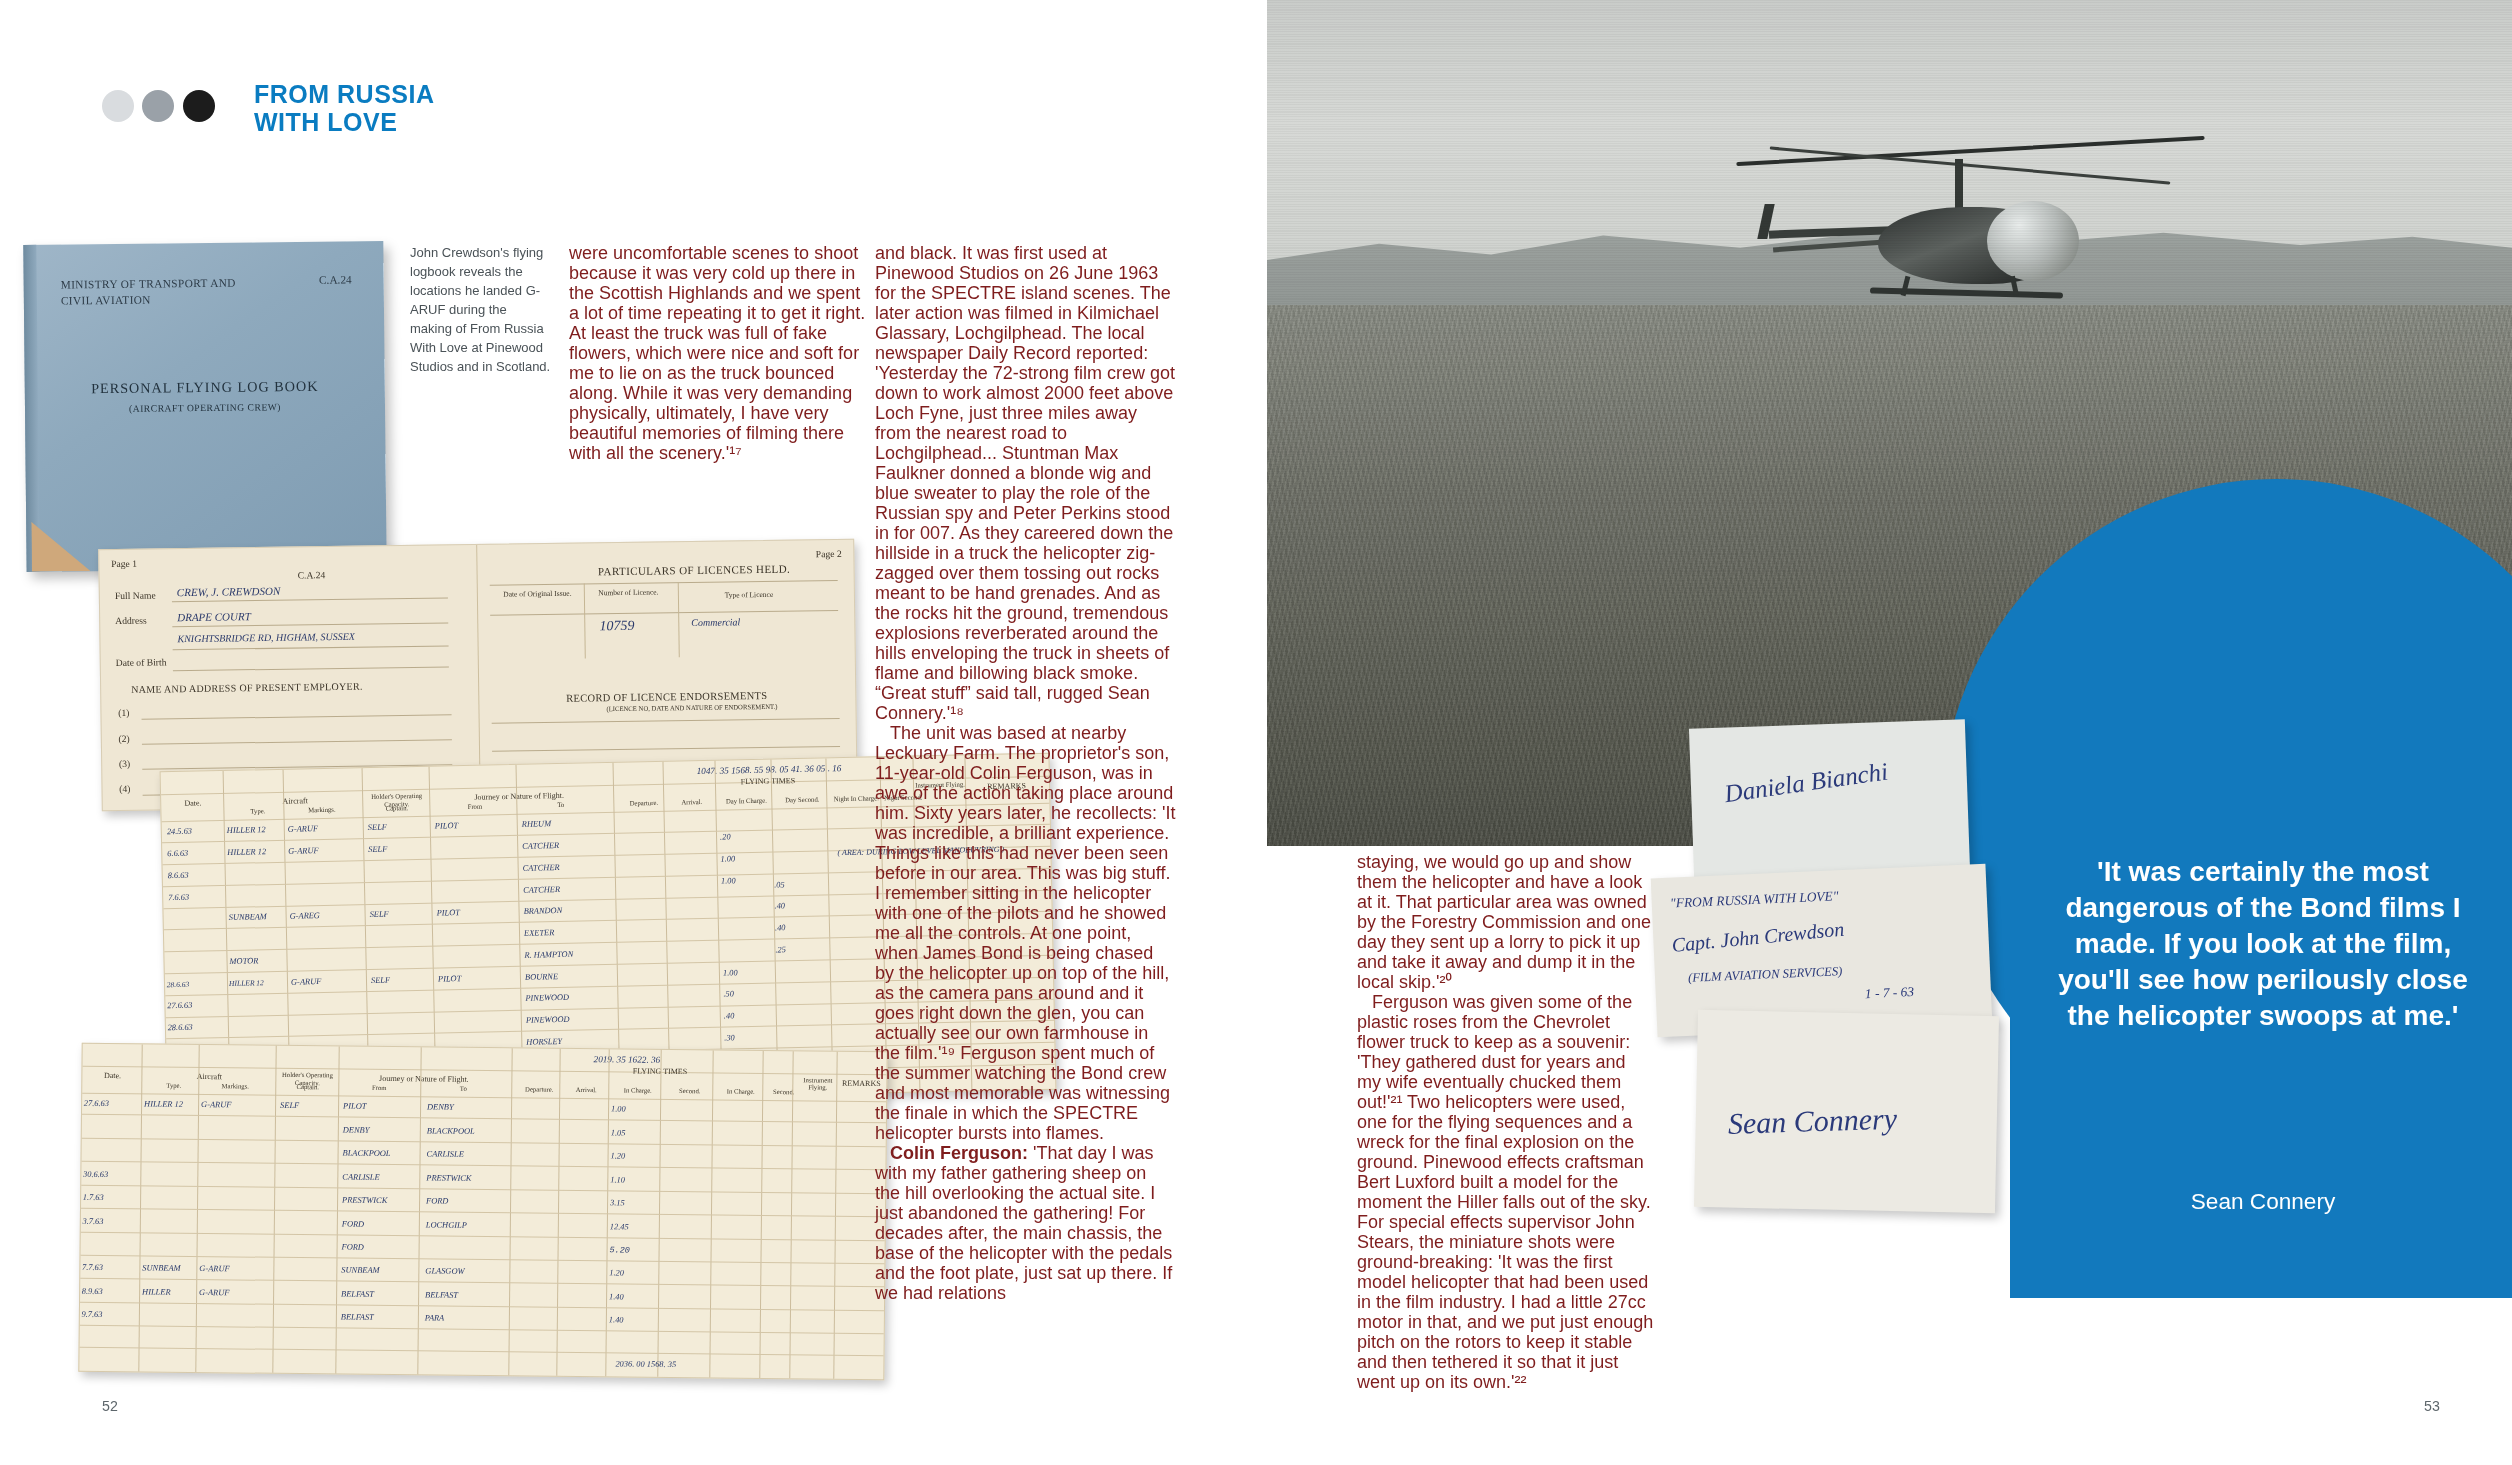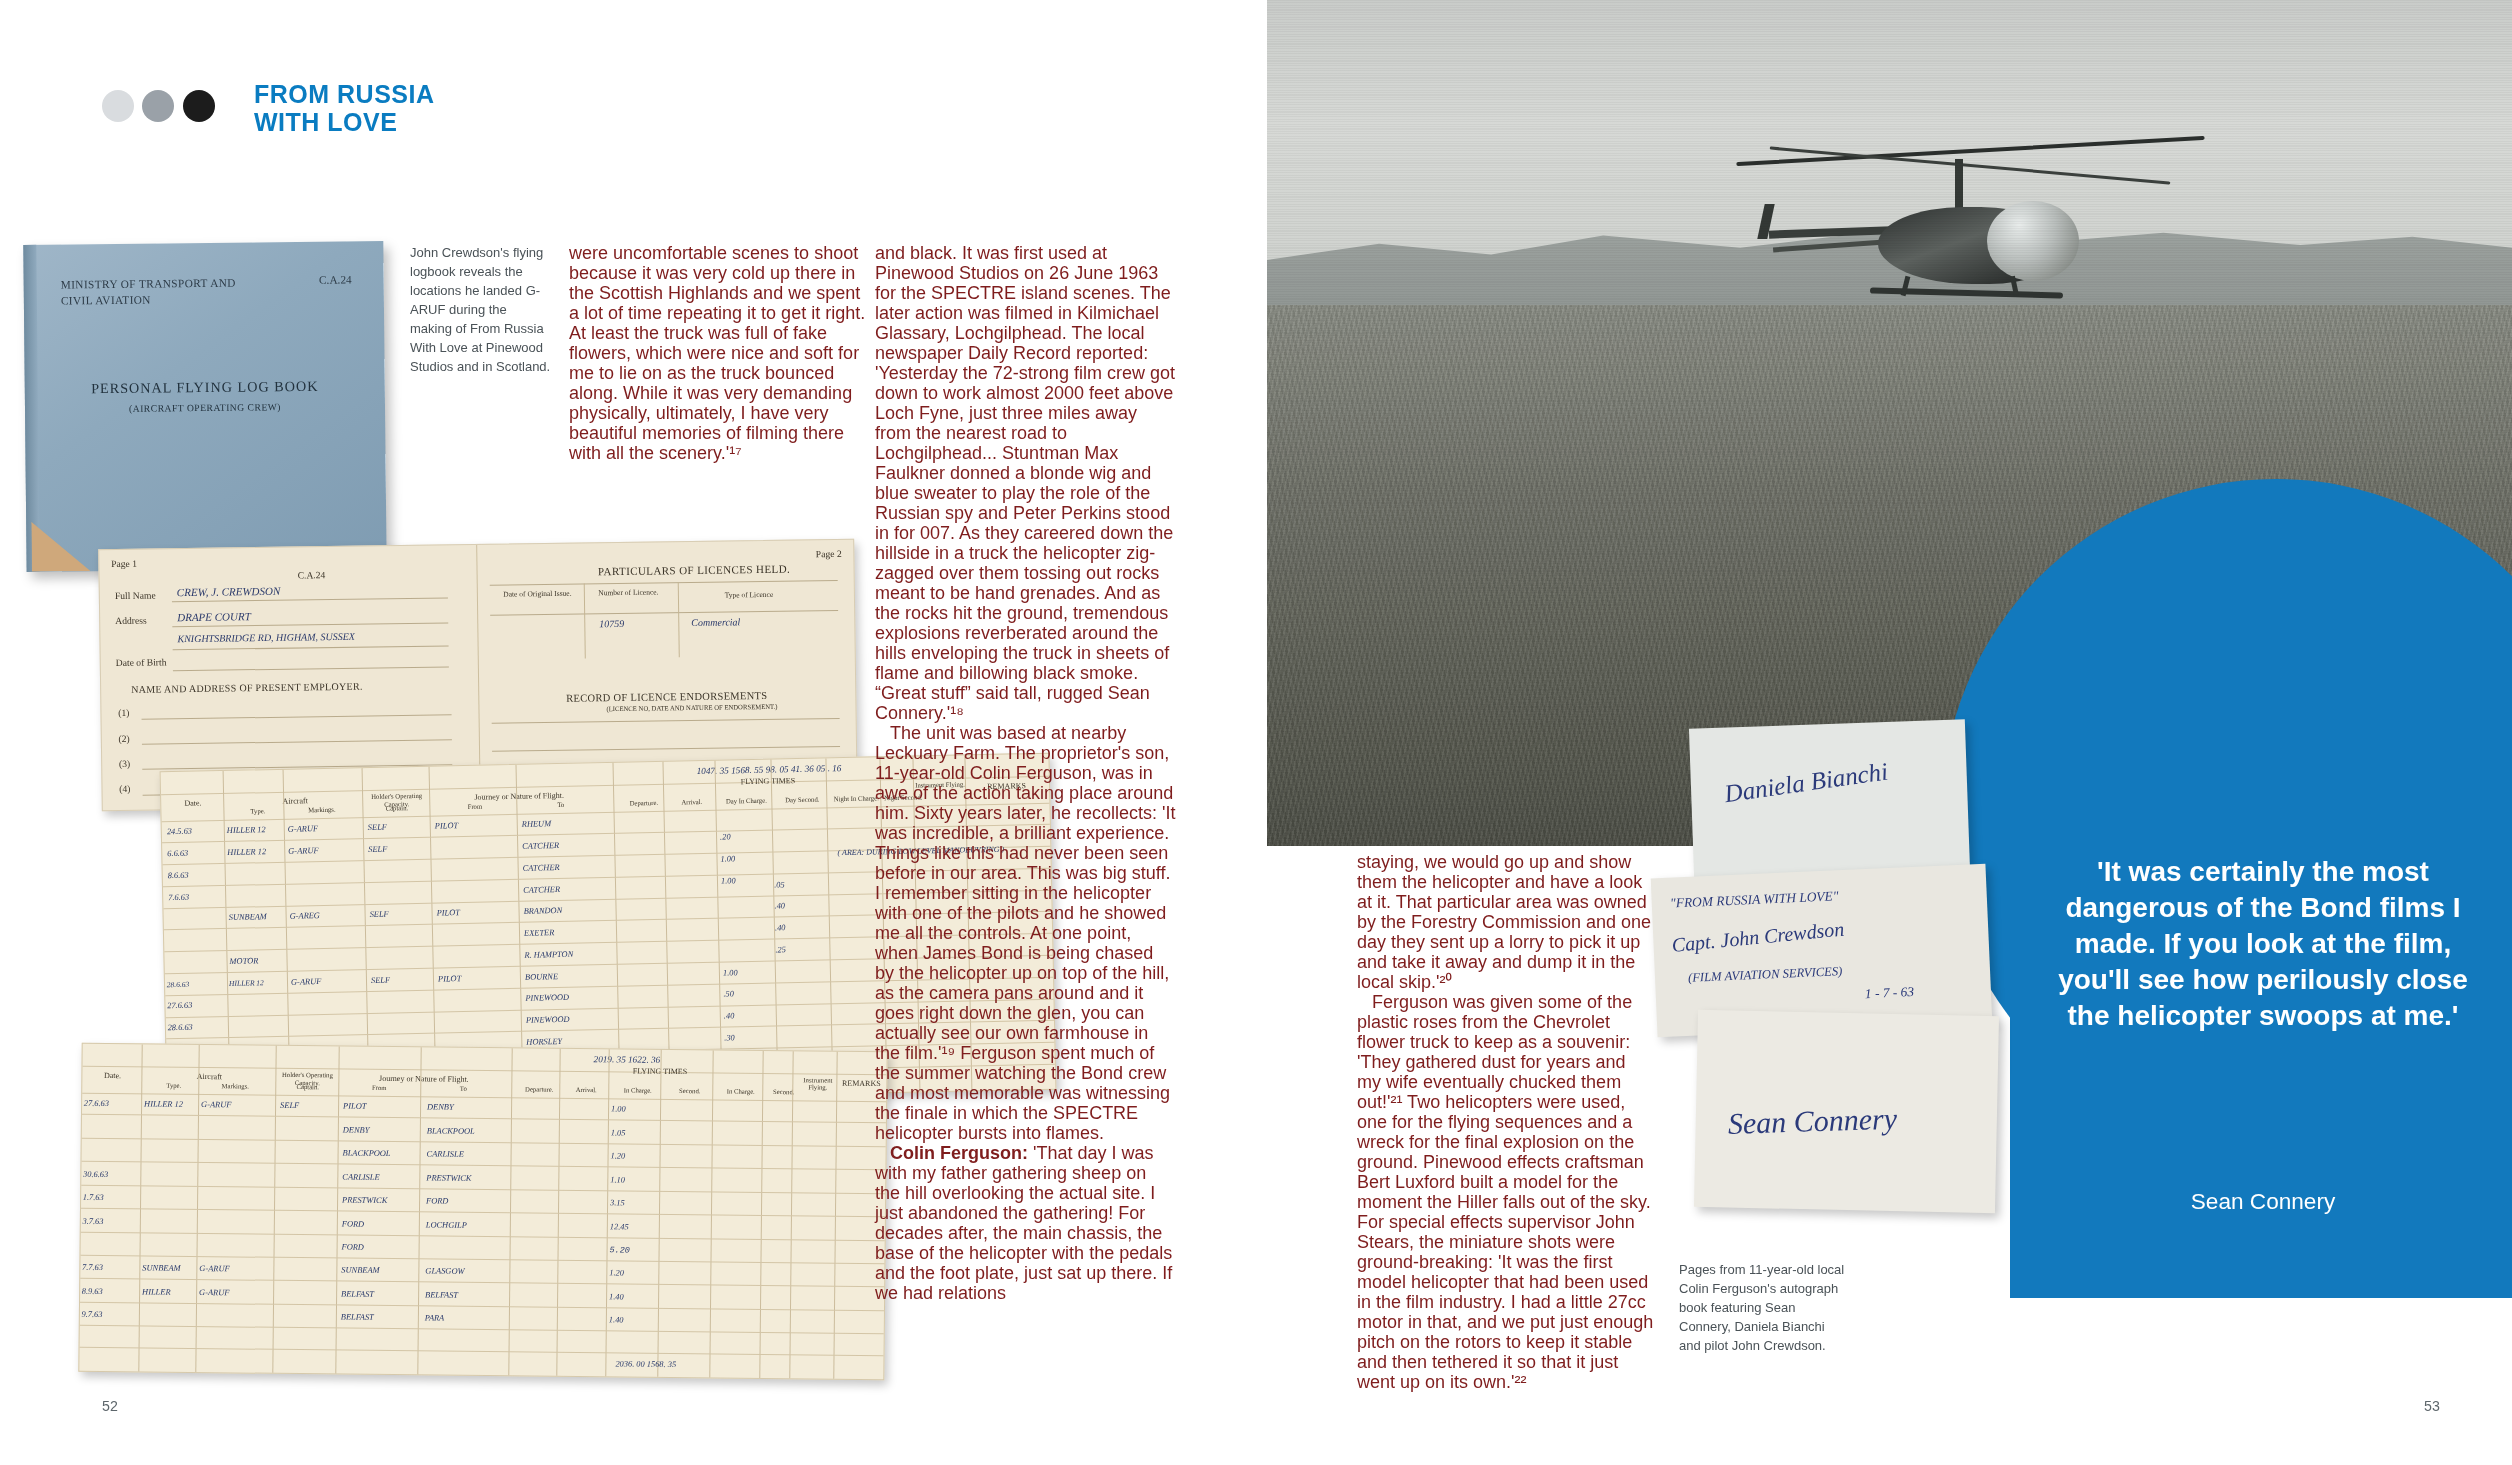--- a/index.html
+++ b/index.html
@@ -204,21 +204,21 @@
     <div class="f-rule" style="left:40px;top:219px;width:310px;"></div>
     <div class="f-lbl" style="left:16.7px;top:233px;">(4)</div>
     <div class="f-rule" style="left:40px;top:245px;width:310px;"></div>
 
     <div class="f-lbl" style="left:469px;top:22px;width:251px;text-align:center;font-size:11px;letter-spacing:0.4px;">PARTICULARS OF LICENCES HELD.</div>
     <div class="f-rule" style="left:390px;top:40px;width:348px;"></div>
     <div class="f-lbl" style="left:400px;top:45px;width:75px;text-align:center;font-size:7.5px;line-height:9.2px;">Date of Original Issue.</div>
     <div class="f-lbl" style="left:491px;top:45px;width:75px;text-align:center;font-size:7.5px;line-height:9.2px;">Number of Licence.</div>
     <div class="f-lbl" style="left:586px;top:49px;width:126px;text-align:center;font-size:7.5px;">Type of Licence</div>
     <div class="f-rule" style="left:390px;top:70px;width:348px;"></div>
-    <div class="hand" style="position:absolute;left:499px;top:75px;font-size:10px;">10759</div>
+    <div class="hand" style="position:absolute;left:499px;top:75px;font-size:14px;">10759</div>
     <div class="hand" style="position:absolute;left:591px;top:75px;font-size:10px;">Commercial</div>
     <div class="vline" style="left:484px;top:40px;height:75px;position:absolute;background:#c5b694;"></div>
     <div class="vline" style="left:578px;top:40px;height:75px;position:absolute;background:#c5b694;"></div>
 
     <div class="f-lbl" style="left:402px;top:149px;width:327px;text-align:center;font-size:10.5px;letter-spacing:0.3px;">RECORD OF LICENCE ENDORSEMENTS</div>
     <div class="f-lbl" style="left:469px;top:162px;width:243px;text-align:center;font-size:6.7px;">(LICENCE NO, DATE AND NATURE OF ENDORSEMENT.)</div>
     <div class="f-rule" style="left:390px;top:178px;width:348px;"></div>
     <div class="f-rule" style="left:390px;top:206px;width:348px;"></div>
     <div class="f-rule" style="left:390px;top:234px;width:348px;"></div>
   </div>
@@ -472,21 +472,18 @@
     <p>and black. It was first used at Pinewood Studios on 26 June 1963 for the SPECTRE island scenes. The later action was filmed in Kilmichael Glassary, Lochgilphead. The local newspaper Daily Record reported: 'Yesterday the 72-strong film crew got down to work almost 2000 feet above Loch Fyne, just three miles away from the nearest road to Lochgilphead... Stuntman Max Faulkner donned a blonde wig and blue sweater to play the role of the Russian spy and Peter Perkins stood in for 007. As they careered down the hillside in a truck the helicopter zig-zagged over them tossing out rocks meant to be hand grenades. And as the rocks hit the ground, tremendous explosions reverberated around the hills enveloping the truck in sheets of flame and billowing black smoke. “Great stuff” said tall, rugged Sean Connery.'¹⁸</p>
     <p>The unit was based at nearby Leckuary Farm. The proprietor's son, 11-year-old Colin Ferguson, was in awe of the action taking place around him. Sixty years later, he recollects: 'It was incredible, a brilliant experience. Things like this had never been seen before in our area. This was big stuff. I remember sitting in the helicopter with one of the pilots and he showed me all the controls. At one point, when James Bond is being chased by the helicopter up on top of the hill, as the camera pans around and it goes right down the glen, you can actually see our own farmhouse in the film.'¹⁹ Ferguson spent much of the summer watching the Bond crew and most memorable was witnessing the finale in which the SPECTRE helicopter bursts into flames.</p>
     <p><b>Colin Ferguson:</b><span> 'That day I was with my father gathering sheep on the hill overlooking the actual site. I just abandoned the gathering! For decades after, the main chassis, the base of the helicopter with the pedals and the foot plate, just sat up there. If we had relations</span></p>
   </div>
 
   <div class="col c-right1">
     <p>staying, we would go up and show them the helicopter and have a look at it. That particular area was owned by the Forestry Commission and one day they sent up a lorry to pick it up and take it away and dump it in the local skip.'²⁰</p>
     <p>Ferguson was given some of the plastic roses from the Chevrolet flower truck to keep as a souvenir: 'They gathered dust for years and my wife eventually chucked them out!'²¹ Two helicopters were used, one for the flying sequences and a wreck for the final explosion on the ground. Pinewood effects craftsman Bert Luxford built a model for the moment the Hiller falls out of the sky. For special effects supervisor John Stears, the miniature shots were ground-breaking: 'It was the first model helicopter that had been used in the film industry. I had a little 27cc motor in that, and we put just enough pitch on the rotors to keep it stable and then tethered it so that it just went up on its own.'²²</p>
   </div>
 
-  <div class="cap-auto">
-    <span>Pages from 11-year-old local Colin Ferguson's autograph book featuring Sean Connery, Daniela Bianchi and pilot John Crewdson.</span>
-  </div>
 
   <div class="pgnum pg-l">52</div>
   <div class="pgnum pg-r">53</div>
 
 </div>
 
 
 </body></html>

